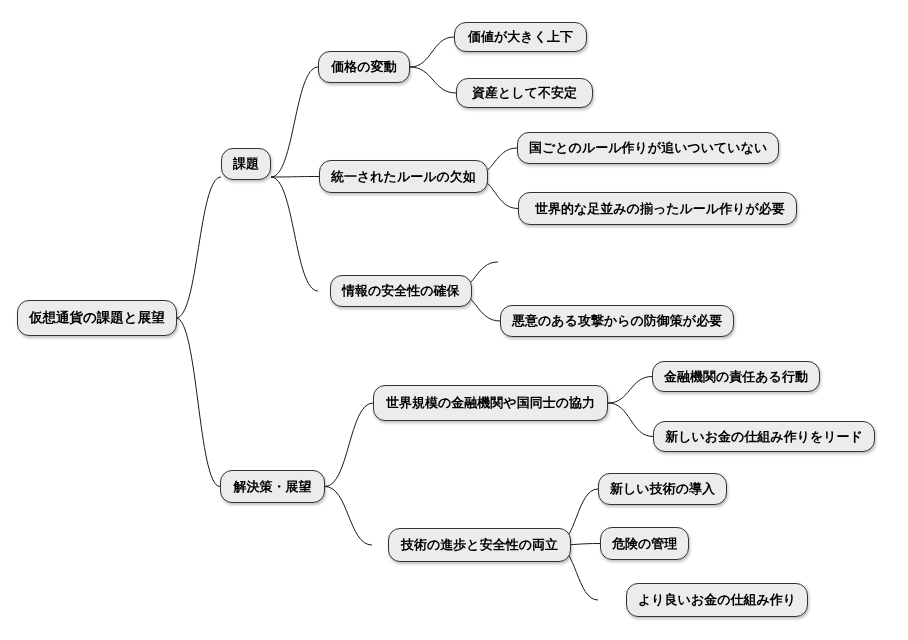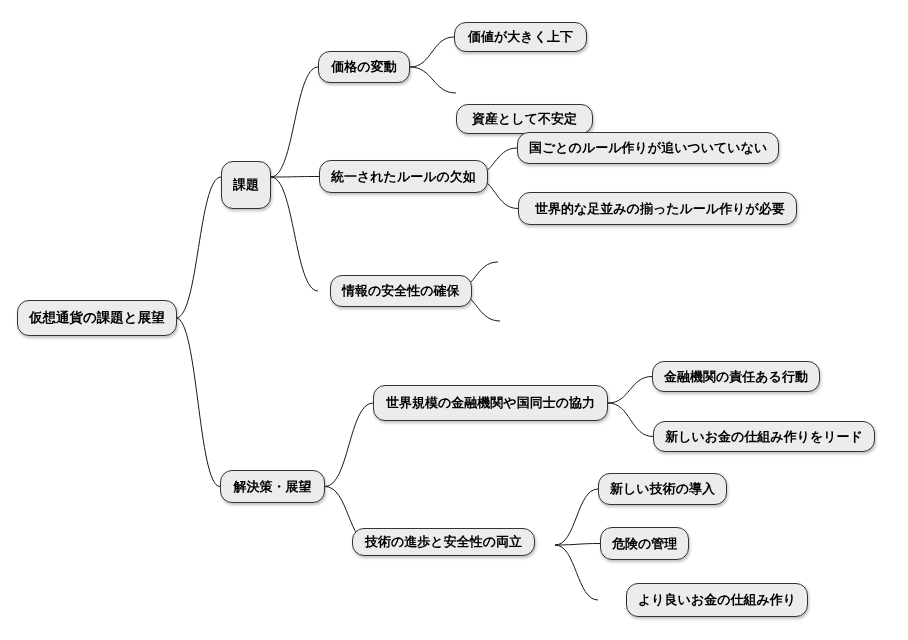--- a/index.html
+++ b/index.html
@@ -64,47 +64,48 @@
     <path d="M325,486.5 C348.5,486.5 348.5,545 372,545"></path>
     <path d="M608,403 C630,403 630,376.5 652,376.5"></path>
     <path d="M608,403 C630.5,403 630.5,436.5 653,436.5"></path>
     <path d="M555,545 C576.5,545 576.5,489 598,489"></path>
     <path d="M555,545 C577.5,545 577.5,543.5 600,543.5"></path>
     <path d="M555,545 C576.5,545 576.5,600 598,600"></path>
   </svg>
 
   <div class="node root" style="left:17px; top:300px; min-width:159px; height:36px;">仮想通貨の課題と展望</div>
 
-  <div class="node" style="left:221px; top:161px; min-width:50px; height:48px;">課題</div>
+  <div class="node" style="left:221px; top:148px; min-width:50px; height:32px;">課題</div>
 
   <div class="node" style="left:318px; top:51px; min-width:92px; height:32px;">価格の変動</div>
 
   <div class="node" style="left:454px; top:22px; min-width:133px; height:30px;">価値が大きく上下</div>
 
-  <div class="node" style="left:456px; top:78px; min-width:137px; height:30px;margin-top:26px;">資産として不安定</div>
+  <div class="node" style="left:456px; top:78px; min-width:137px; height:30px;">資産として不安定</div>
 
   <div class="node" style="left:319px; top:160px; min-width:153px; height:33px;">統一されたルールの欠如</div>
 
   <div class="node" style="left:517px; top:132px; min-width:243px; height:32px;">国ごとのルール作りが追いついていない</div>
 
   <div class="node" style="left:518px; top:192px; min-width:252px; height:33px;padding-left:16px;">世界的な足並みの揃ったルール作りが必要</div>
 
   <div class="node" style="left:330px; top:275px; min-width:135px; height:32px;">情報の安全性の確保</div>
 
 
+  <div class="node" style="left:500px; top:305px; min-width:227px; height:32px;">悪意のある攻撃からの防御策が必要</div>
 
   <div class="node" style="left:220px; top:470px; min-width:105px; height:33px;">解決策・展望</div>
 
   <div class="node" style="left:373px; top:385px; min-width:235px; height:36px;">世界規模の金融機関や国同士の協力</div>
 
   <div class="node" style="left:652px; top:361px; min-width:165px; height:31px;">金融機関の責任ある行動</div>
 
   <div class="node" style="left:653px; top:421px; min-width:222px; height:31px;">新しいお金の仕組み作りをリード</div>
 
-  <div class="node" style="left:352px; top:528px; min-width:183px; height:28px;">技術の進歩と安全性の両立</div>
+  <div class="node" style="left:388px; top:528px; min-width:183px; height:34px;">技術の進歩と安全性の両立</div>
 
   <div class="node" style="left:598px; top:473px; min-width:129px; height:32px;">新しい技術の導入</div>
 
   <div class="node" style="left:600px; top:527px; min-width:85px; height:33px;">危険の管理</div>
 
   <div class="node" style="left:598px; top:583px; min-width:180px; height:34px;margin-left:28px;">より良いお金の仕組み作り</div>
 
 </div>
 
 </body></html>

